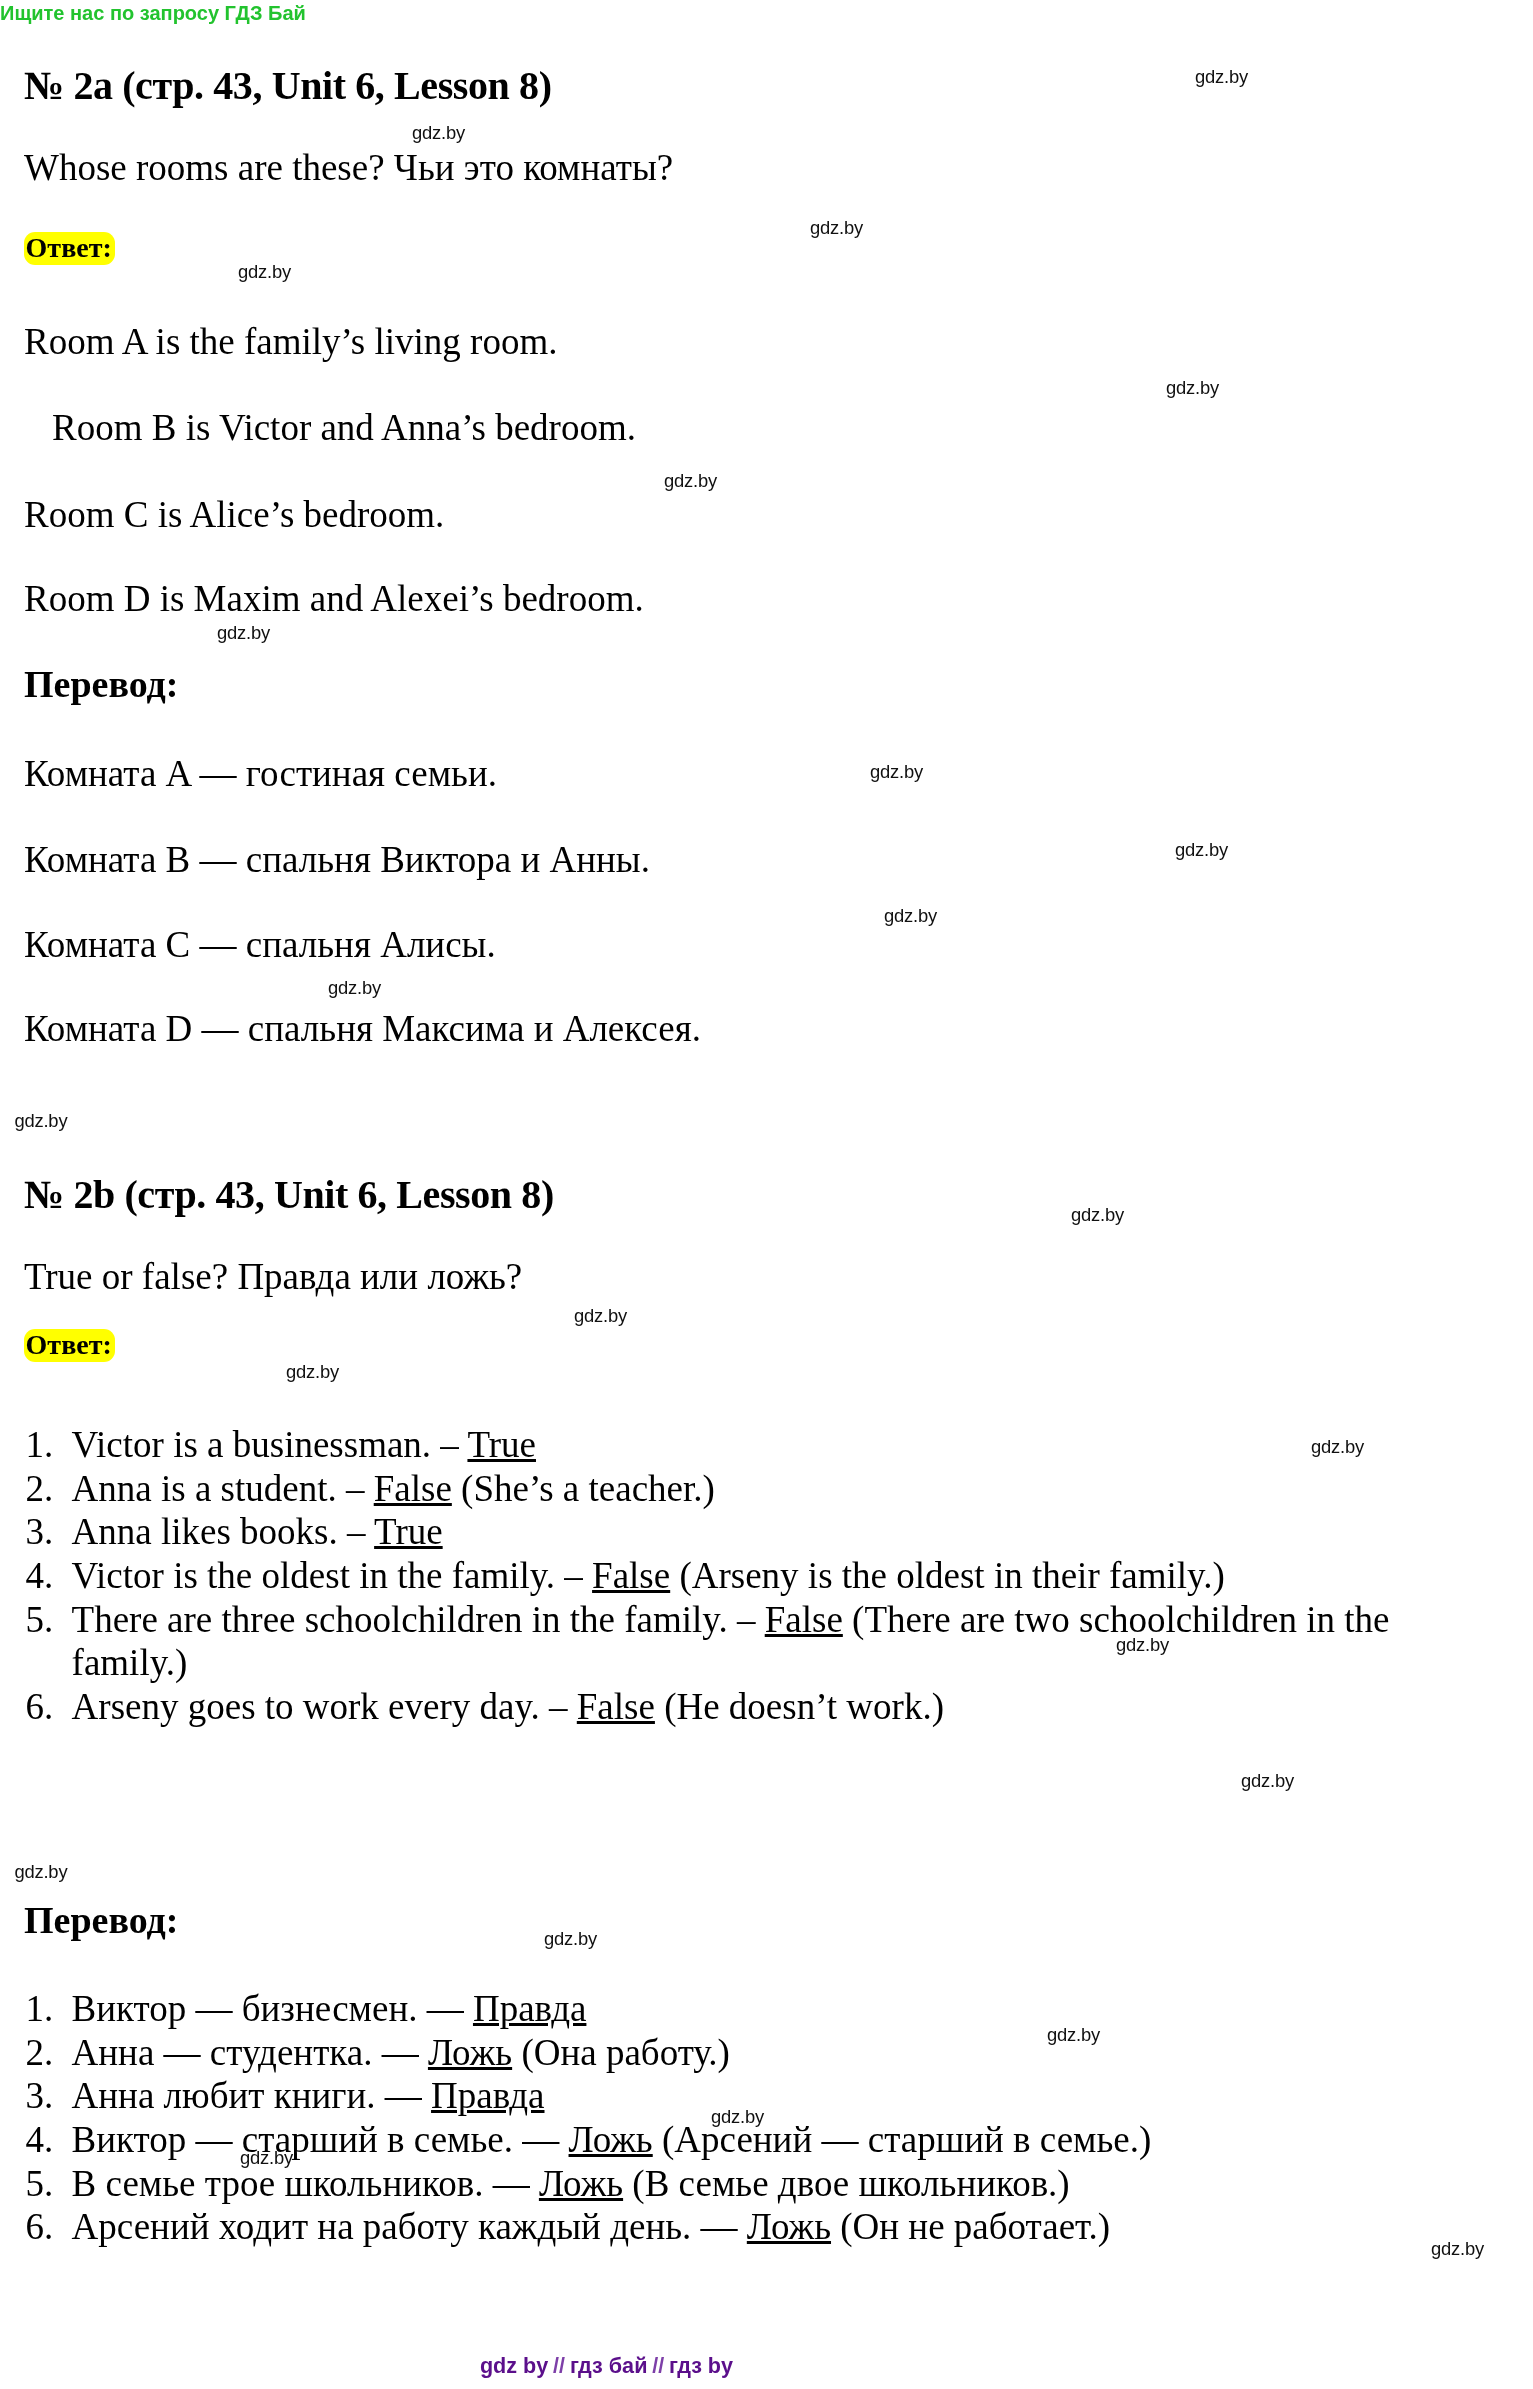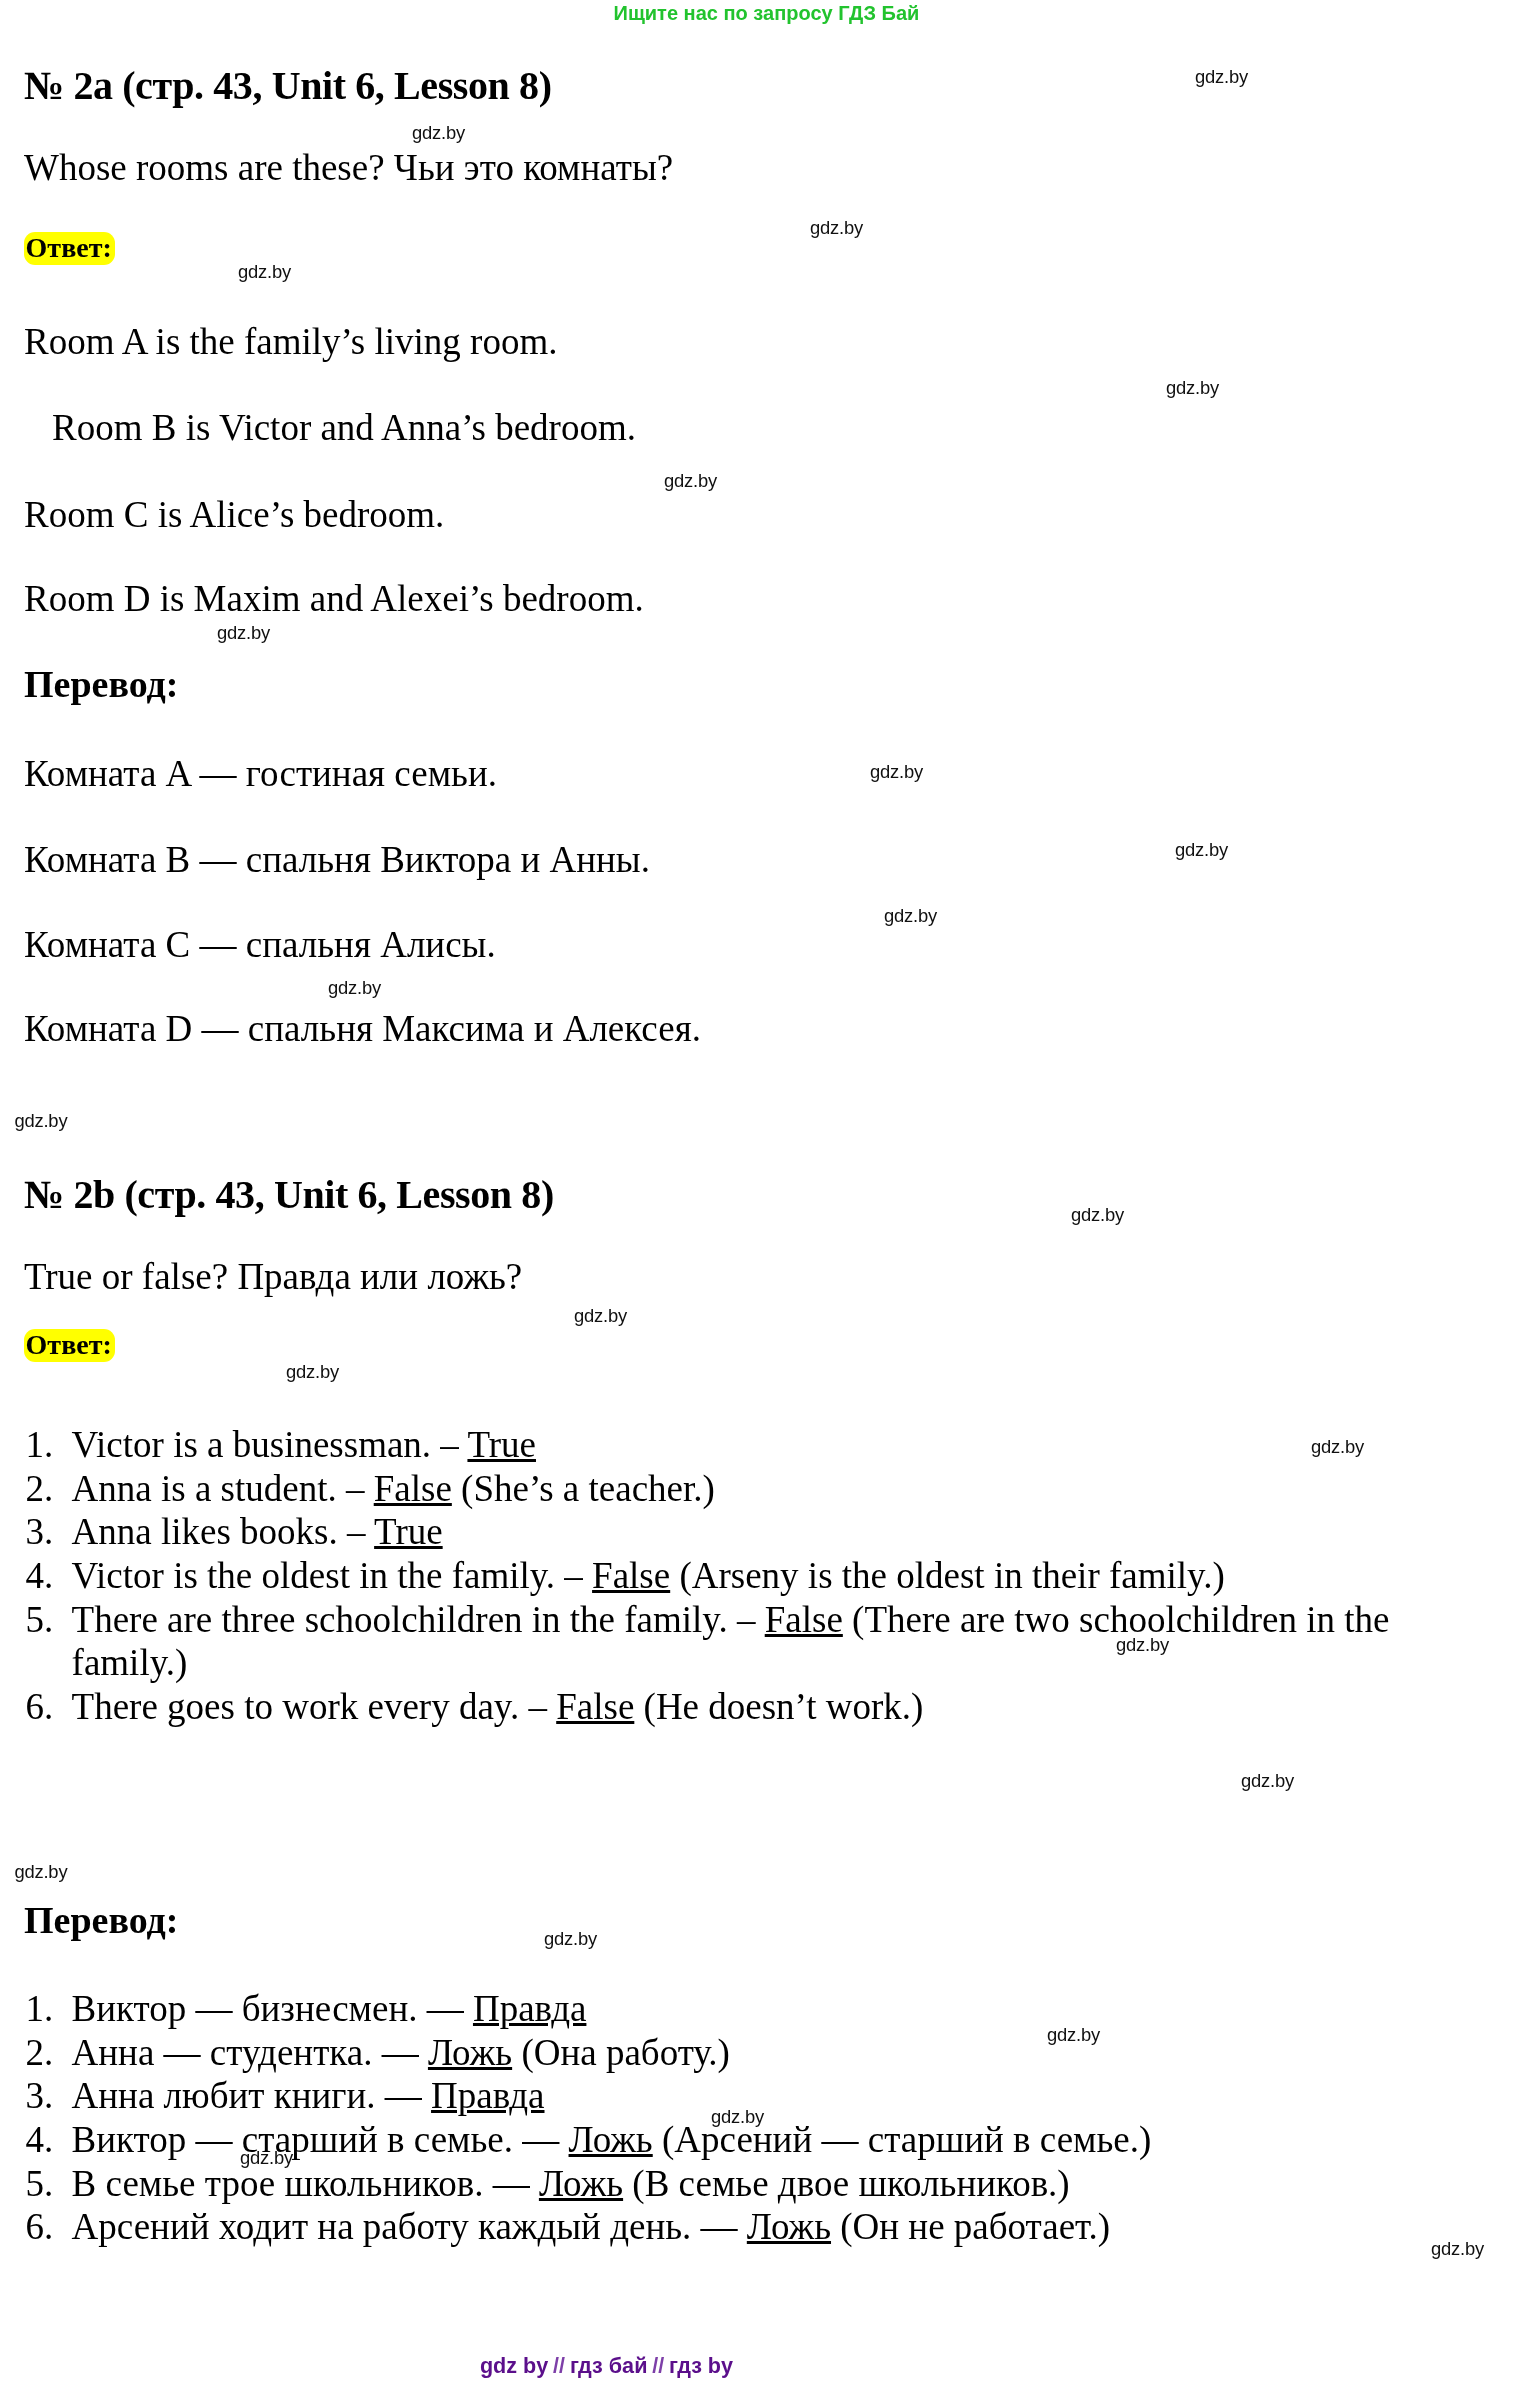--- a/index.html
+++ b/index.html
@@ -16,21 +16,21 @@
     font-family: "Liberation Serif", "DejaVu Serif", serif;
     color: #000000;
   }
 
   
   .promo-banner {
     position: absolute;
     top: 1.6px;
     left: 0;
     width: 1533px;
-    text-align: center;
+    text-align: left;
     font-family: "Liberation Sans", "DejaVu Sans", sans-serif;
     font-weight: bold;
     font-size: 20px;
     color: #22c32e;
     letter-spacing: 0px;
     white-space: nowrap;
   }
 
   .task-heading {
     font-weight: bold;
@@ -165,21 +165,21 @@
   <li>
     <span class="marker">3.</span><span>Anna likes books. – </span><span class="u">True</span><span></span>
   </li>
   <li>
     <span class="marker">4.</span><span>Victor is the oldest in the family. – </span><span class="u">False</span><span> (Arseny is the oldest in their family.)</span>
   </li>
   <li>
     <span class="marker">5.</span><span>There are three schoolchildren in the family. – </span><span class="u">False</span><span> (There are two schoolchildren in the family.)</span>
   </li>
   <li>
-    <span class="marker">6.</span><span>There goes to work every day. – </span><span class="u">False</span><span> (He doesn’t work.)</span>
+    <span class="marker">6.</span><span>Arseny goes to work every day. – </span><span class="u">False</span><span> (He doesn’t work.)</span>
   </li>
 </ol>
 
 <div class="abs section-label" style="left:24px; top:1901px;">Перевод:</div>
 
 <ol class="abs num-list" style="left:25.6px; top:1987px; width:1487px;">
   <li>
     <span class="marker">1.</span><span>Виктор — бизнесмен. — </span><span class="u">Правда</span><span></span>
   </li>
   <li>

